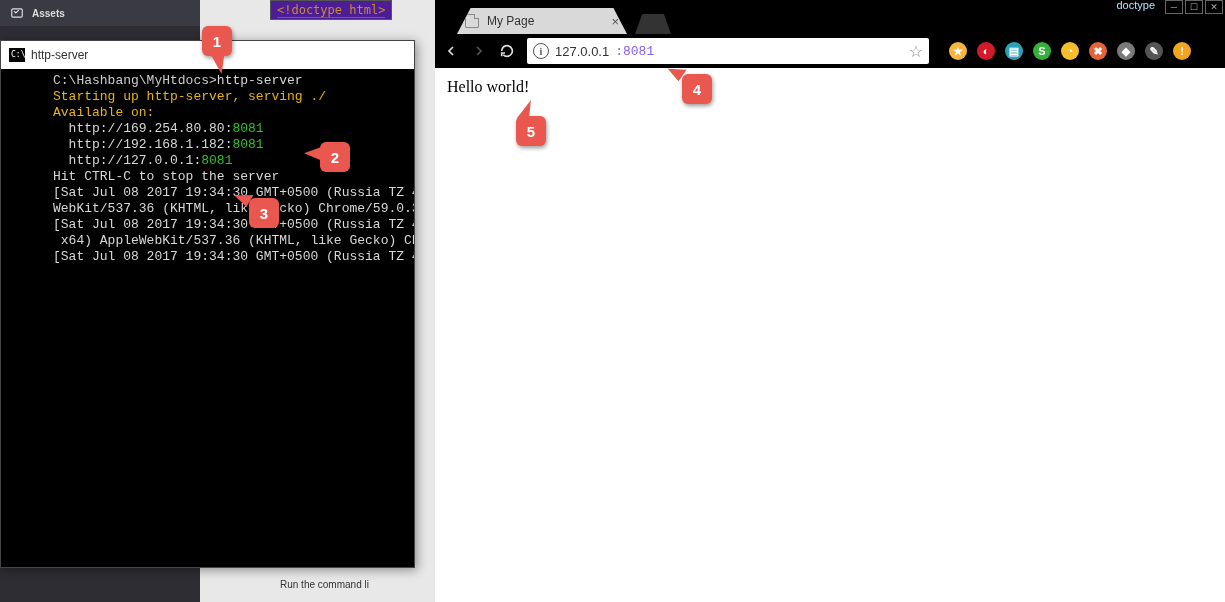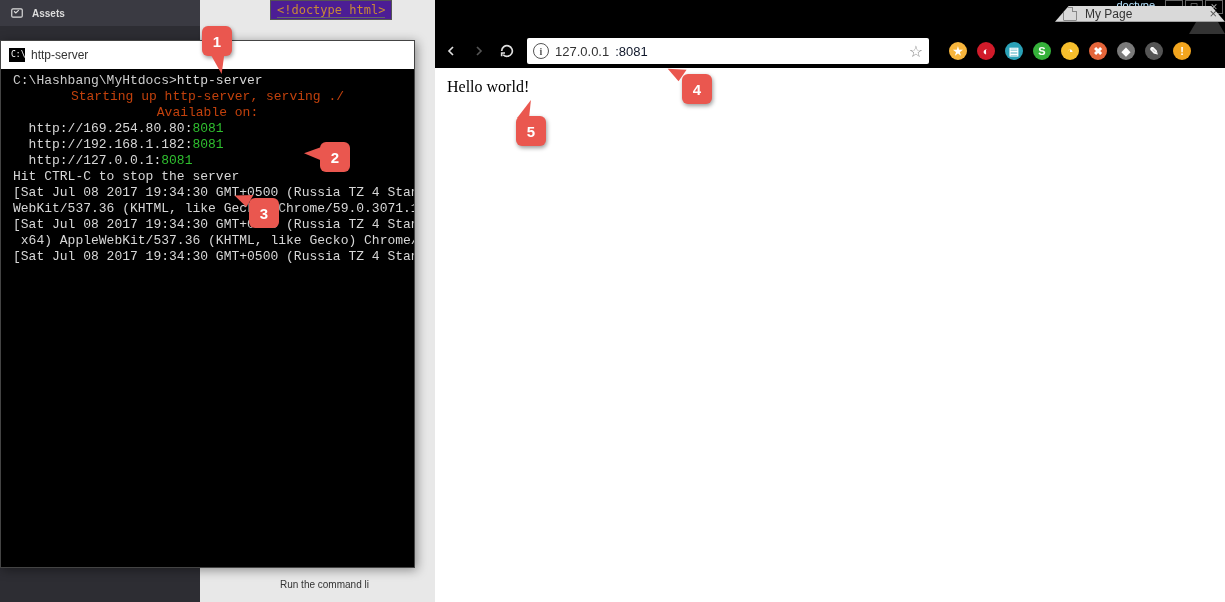--- a/index.html
+++ b/index.html
@@ -77,30 +77,31 @@
     background: #000;
     color: #fff;
     font-size: 8px;
     line-height: 14px;
     text-align: left;
     padding-left: 2px;
     font-family: monospace;
   }
   .terminal-body {
     flex: 1;
-    padding: 4px 12px;
+    padding: 4px 20px;
     font-family: Consolas, "Courier New", monospace;
     font-size: 13px;
     line-height: 16px;
     color: #ccc;
     white-space: pre;
     overflow: hidden;
+    margin-left: 32px;
   }
   .t-white { color: #d7d7d7; }
-  .t-yellow { color: #c2410c; text-align: center; }
+  .t-yellow { color: #eab308; }
   .t-green { color: #2fbf2f; }
 
   
   .browser {
     position: absolute;
     left: 435px; top: 0;
     width: 790px; height: 602px;
     background: #000;
     display: flex;
     flex-direction: column;
@@ -131,21 +132,20 @@
     font-size: 9px;
     color: #aaa;
   }
 
   .tab-strip {
     height: 28px;
     background: #000;
     display: flex;
     align-items: flex-end;
     padding-left: 22px;
-    flex-direction: column;
   }
   .tab {
     background: #d9d9d9;
     height: 26px;
     min-width: 170px;
     display: flex;
     align-items: center;
     gap: 8px;
     padding: 0 8px;
     font-size: 12px;
@@ -201,21 +201,21 @@
     color: #333;
   }
   .omnibox .info-icon {
     width:16px; height:16px;
     border: 1.5px solid #555;
     border-radius: 50%;
     display:flex; align-items:center; justify-content:center;
     font-size:10px; font-weight:bold; color:#555;
     font-family: Georgia, serif;
   }
-  .omnibox .url-port { color: #0f172a; }
+  .omnibox .url-port { color: #8b5cf6; font-family: Liberation Mono, monospace; }
   .omnibox .star { margin-left:auto; color:#888; font-size:16px; }
 
   .ext-icons {
     display: flex;
     align-items: center;
     gap: 10px;
     margin-left: 8px;
   }
   .ext-icons span {
     width: 18px; height: 18px;

